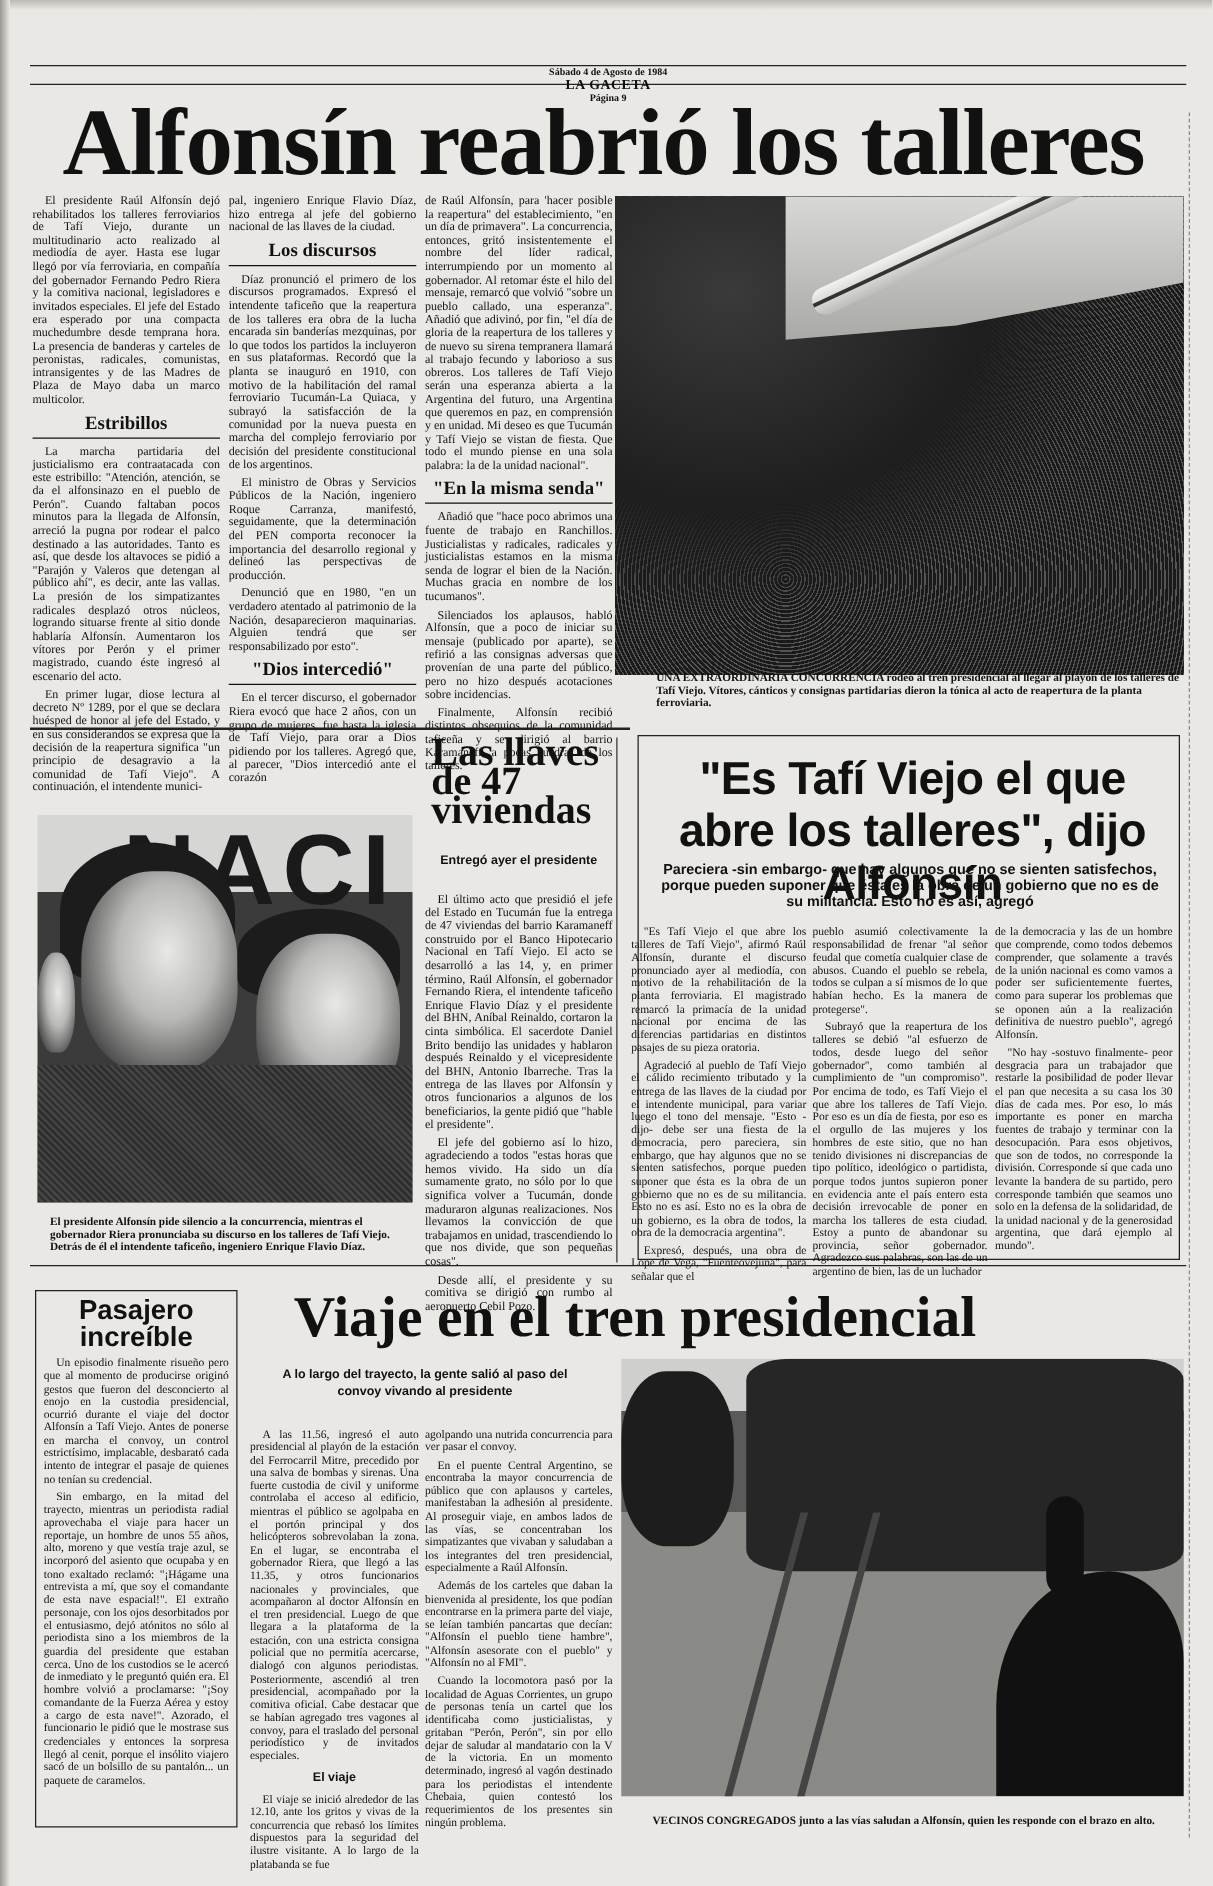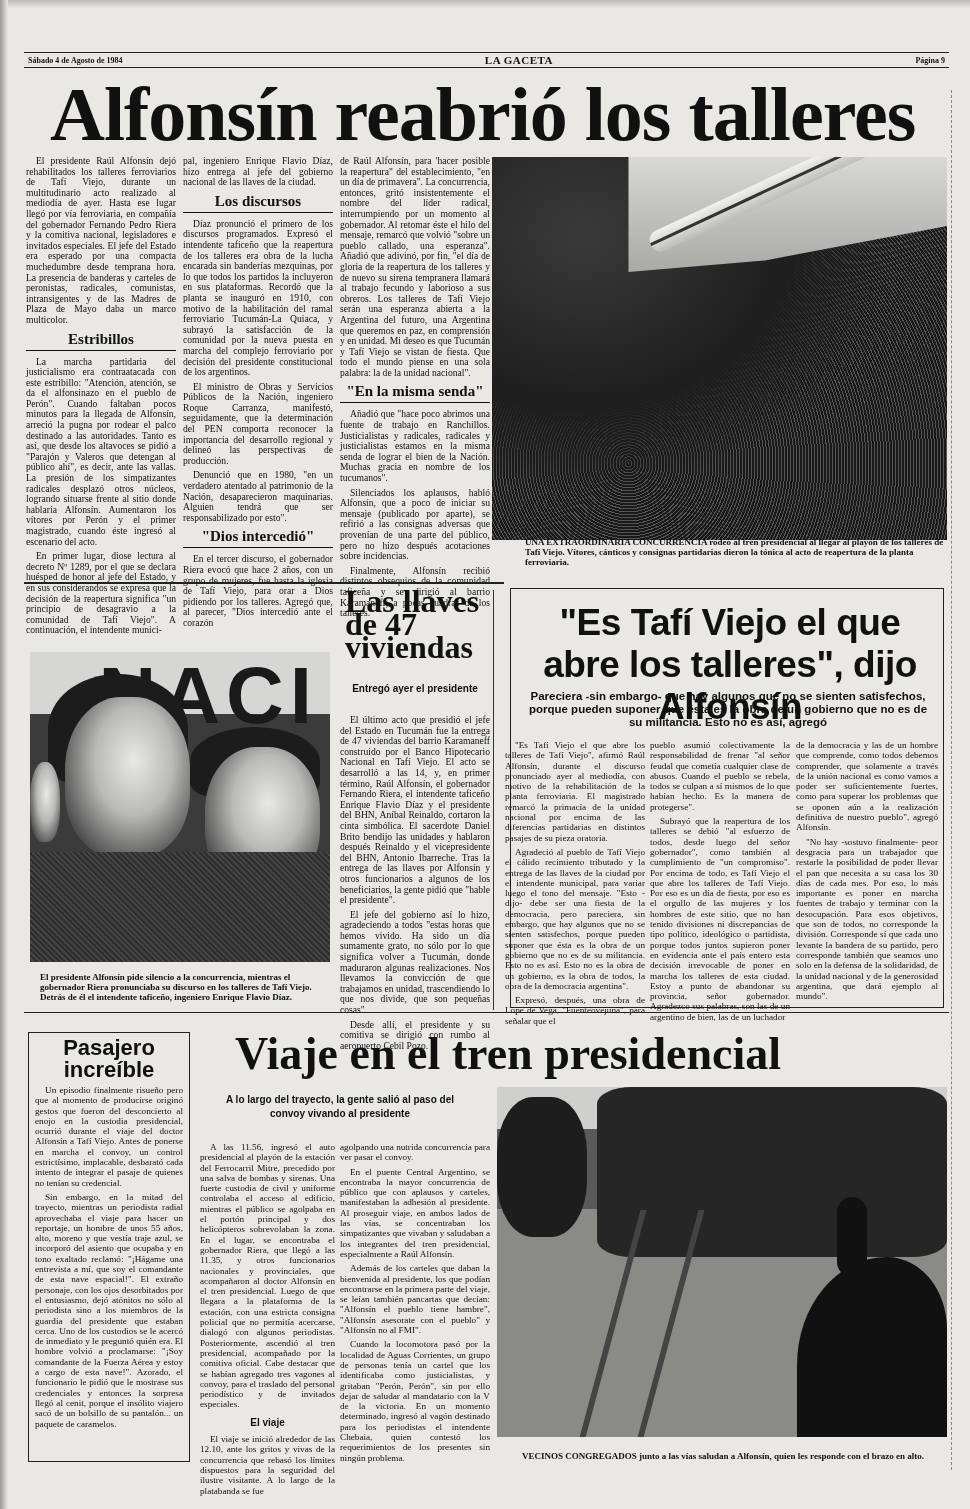--- a/index.html
+++ b/index.html
@@ -4,21 +4,21 @@
 <style>
   * { box-sizing: border-box; margin: 0; padding: 0; }
   html, body { width: 970px; height: 1509px; overflow: hidden; }
   body {
     background: #e9e8e4;
     font-family: "Liberation Serif", serif;
     color: #111;
     position: relative;
   }
   .page { position: absolute; left: 0; top: 0; width: 970px; height: 1509px; }
-  .abs { position: absolute; }
+  .abs { position: absolute; flex-direction: column; }
   .fold { position: absolute; left: 0; top: 0; width: 970px; height: 8px; background: linear-gradient(#bdbab4, #e9e8e4); }
   .leftedge { position: absolute; left: 0; top: 0; width: 8px; height: 1509px; background: linear-gradient(90deg, #9b9892, #e9e8e4); }
 
   .folio { left: 24px; top: 52px; width: 925px; height: 16px; border-top: 1.5px solid #222; border-bottom: 1.5px solid #222; font-size: 8px; font-weight: bold; display: flex; justify-content: space-between; align-items: center; padding: 0 4px; }
   .folio .center { font-size: 11px; letter-spacing: 0.5px; font-weight: bold; }
 
   .main-headline { left: 40px; top: 72px; width: 900px; font-size: 76px; font-weight: bold; line-height: 84px; letter-spacing: -1px; text-align: left; padding-left: 10px; }
 
   .col { font-size: 9.6px; line-height: 10.6px; text-align: justify; hyphens: auto; }
   .col p { text-indent: 10px; margin-bottom: 4px; }

